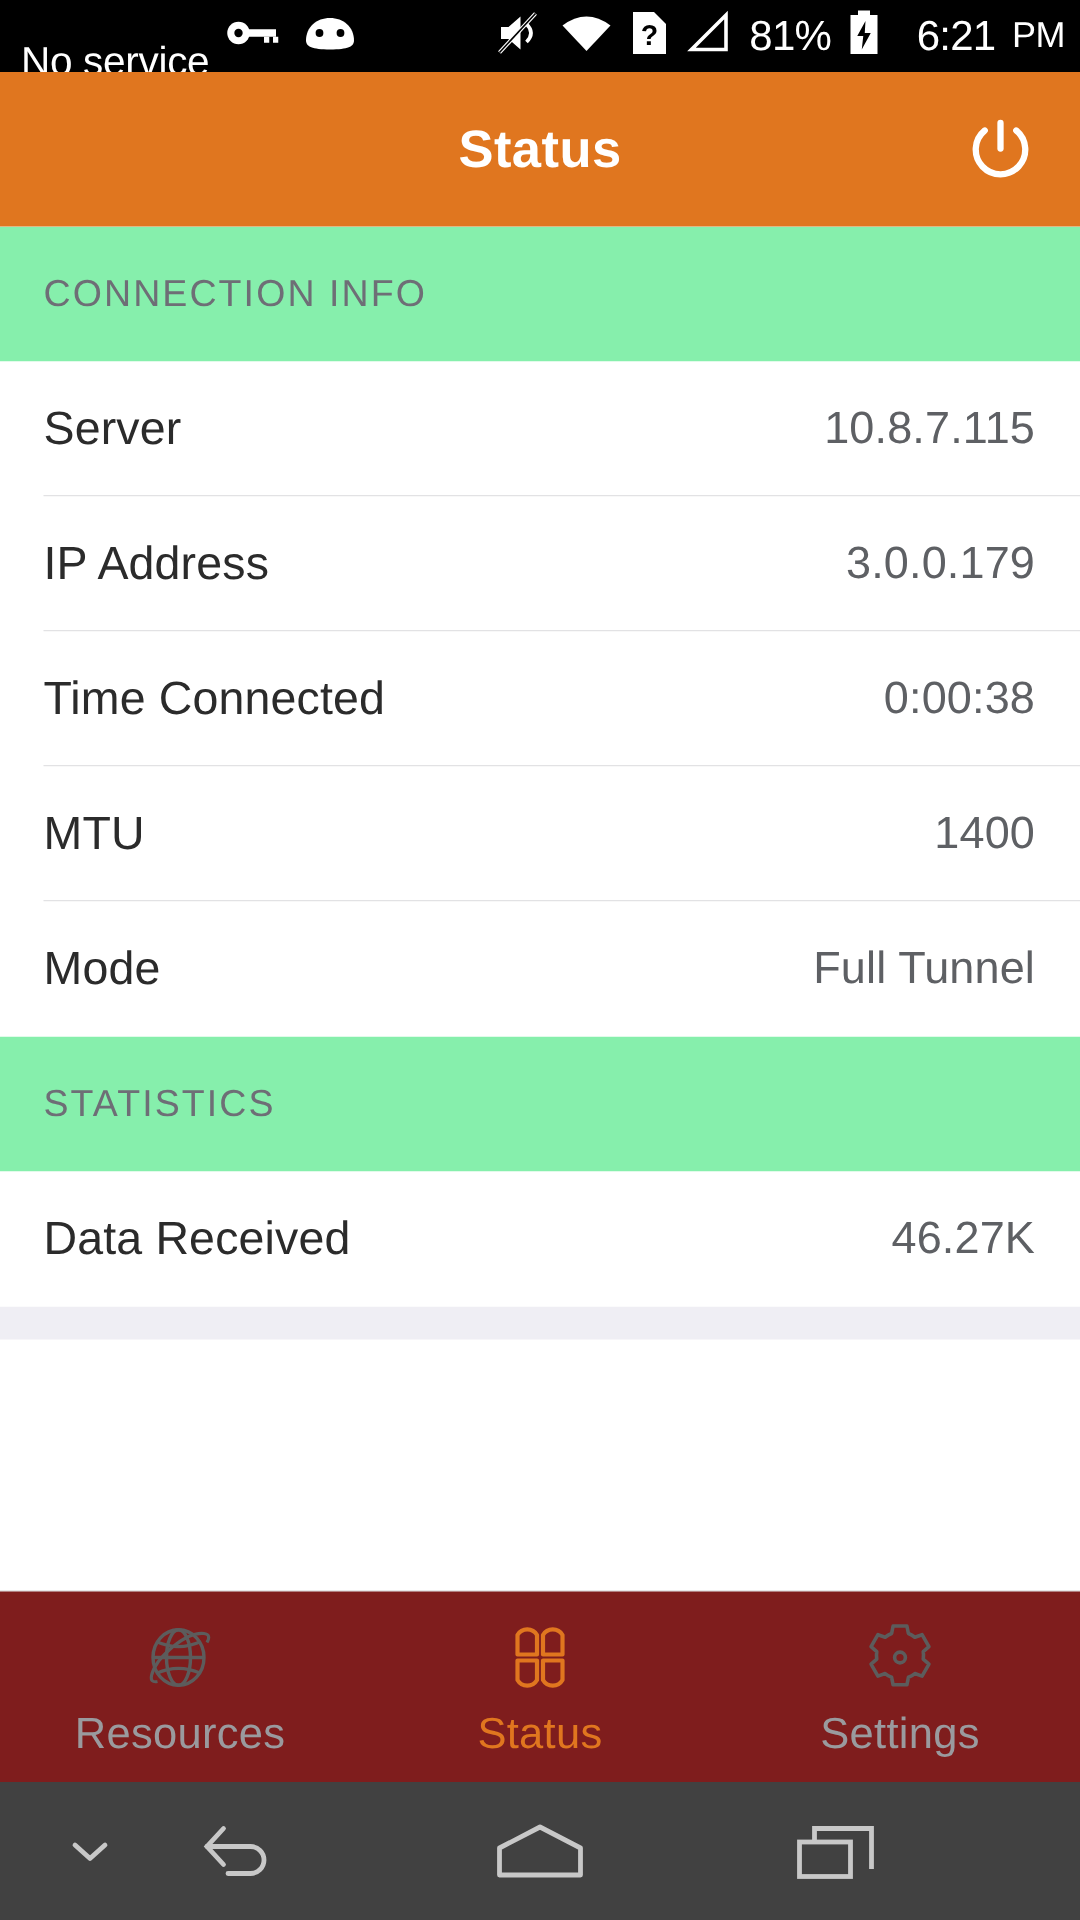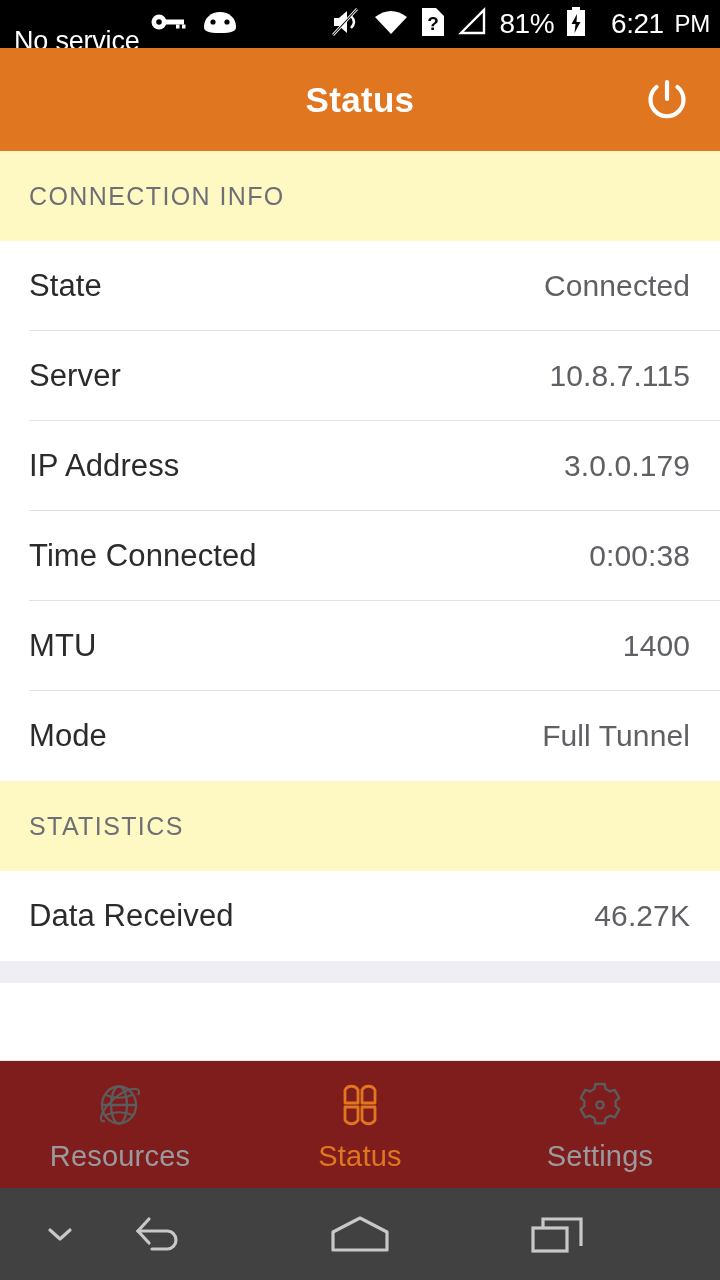--- a/index.html
+++ b/index.html
@@ -35,21 +35,21 @@
   }
   .power-btn {
     position:absolute; right:22px; top:50%; transform:translateY(-50%);
     width:62px; height:62px; display:flex; align-items:center; justify-content:center;
     cursor:pointer;
   }
 
   
   .body { flex:1 1 auto; background:#ffffff; overflow:hidden; }
   .section-header {
-    background:#fef9c3; height:90px; display:flex; align-items:center;
+    background:#86efac; height:90px; display:flex; align-items:center;
     padding-left:29px;
   }
   .section-header span {
     color:#6E6E76; font-size:25px; letter-spacing:1.4px;
   }
   .row {
     height:90px; display:flex; align-items:center;
     padding:0 30px 0 29px; background:#ffffff; position:relative;
   }
   .row .label { color:#2B2B2B; font-size:31px; letter-spacing:0.1px; }
@@ -161,24 +161,20 @@
       <svg width="56" height="56" viewBox="0 0 56 56">
         <path d="M28 10 L28 27" stroke="#fff" stroke-width="4.2" stroke-linecap="round" fill="none"></path>
         <path d="M17.5 15 A16.5 16.5 0 1 0 38.5 15" stroke="#fff" stroke-width="4.2" fill="none" stroke-linecap="round"></path>
       </svg>
     </span>
   </div>
 
   <div class="body" id="list-body">
       <div class="section-header">
         <span>CONNECTION INFO</span>
-      </div>
-      <div class="row divided">
-        <span class="label">State</span>
-        <span class="value">Connected</span>
       </div>
       <div class="row divided">
         <span class="label">Server</span>
         <span class="value">10.8.7.115</span>
       </div>
       <div class="row divided">
         <span class="label">IP Address</span>
         <span class="value">3.0.0.179</span>
       </div>
       <div class="row divided">

